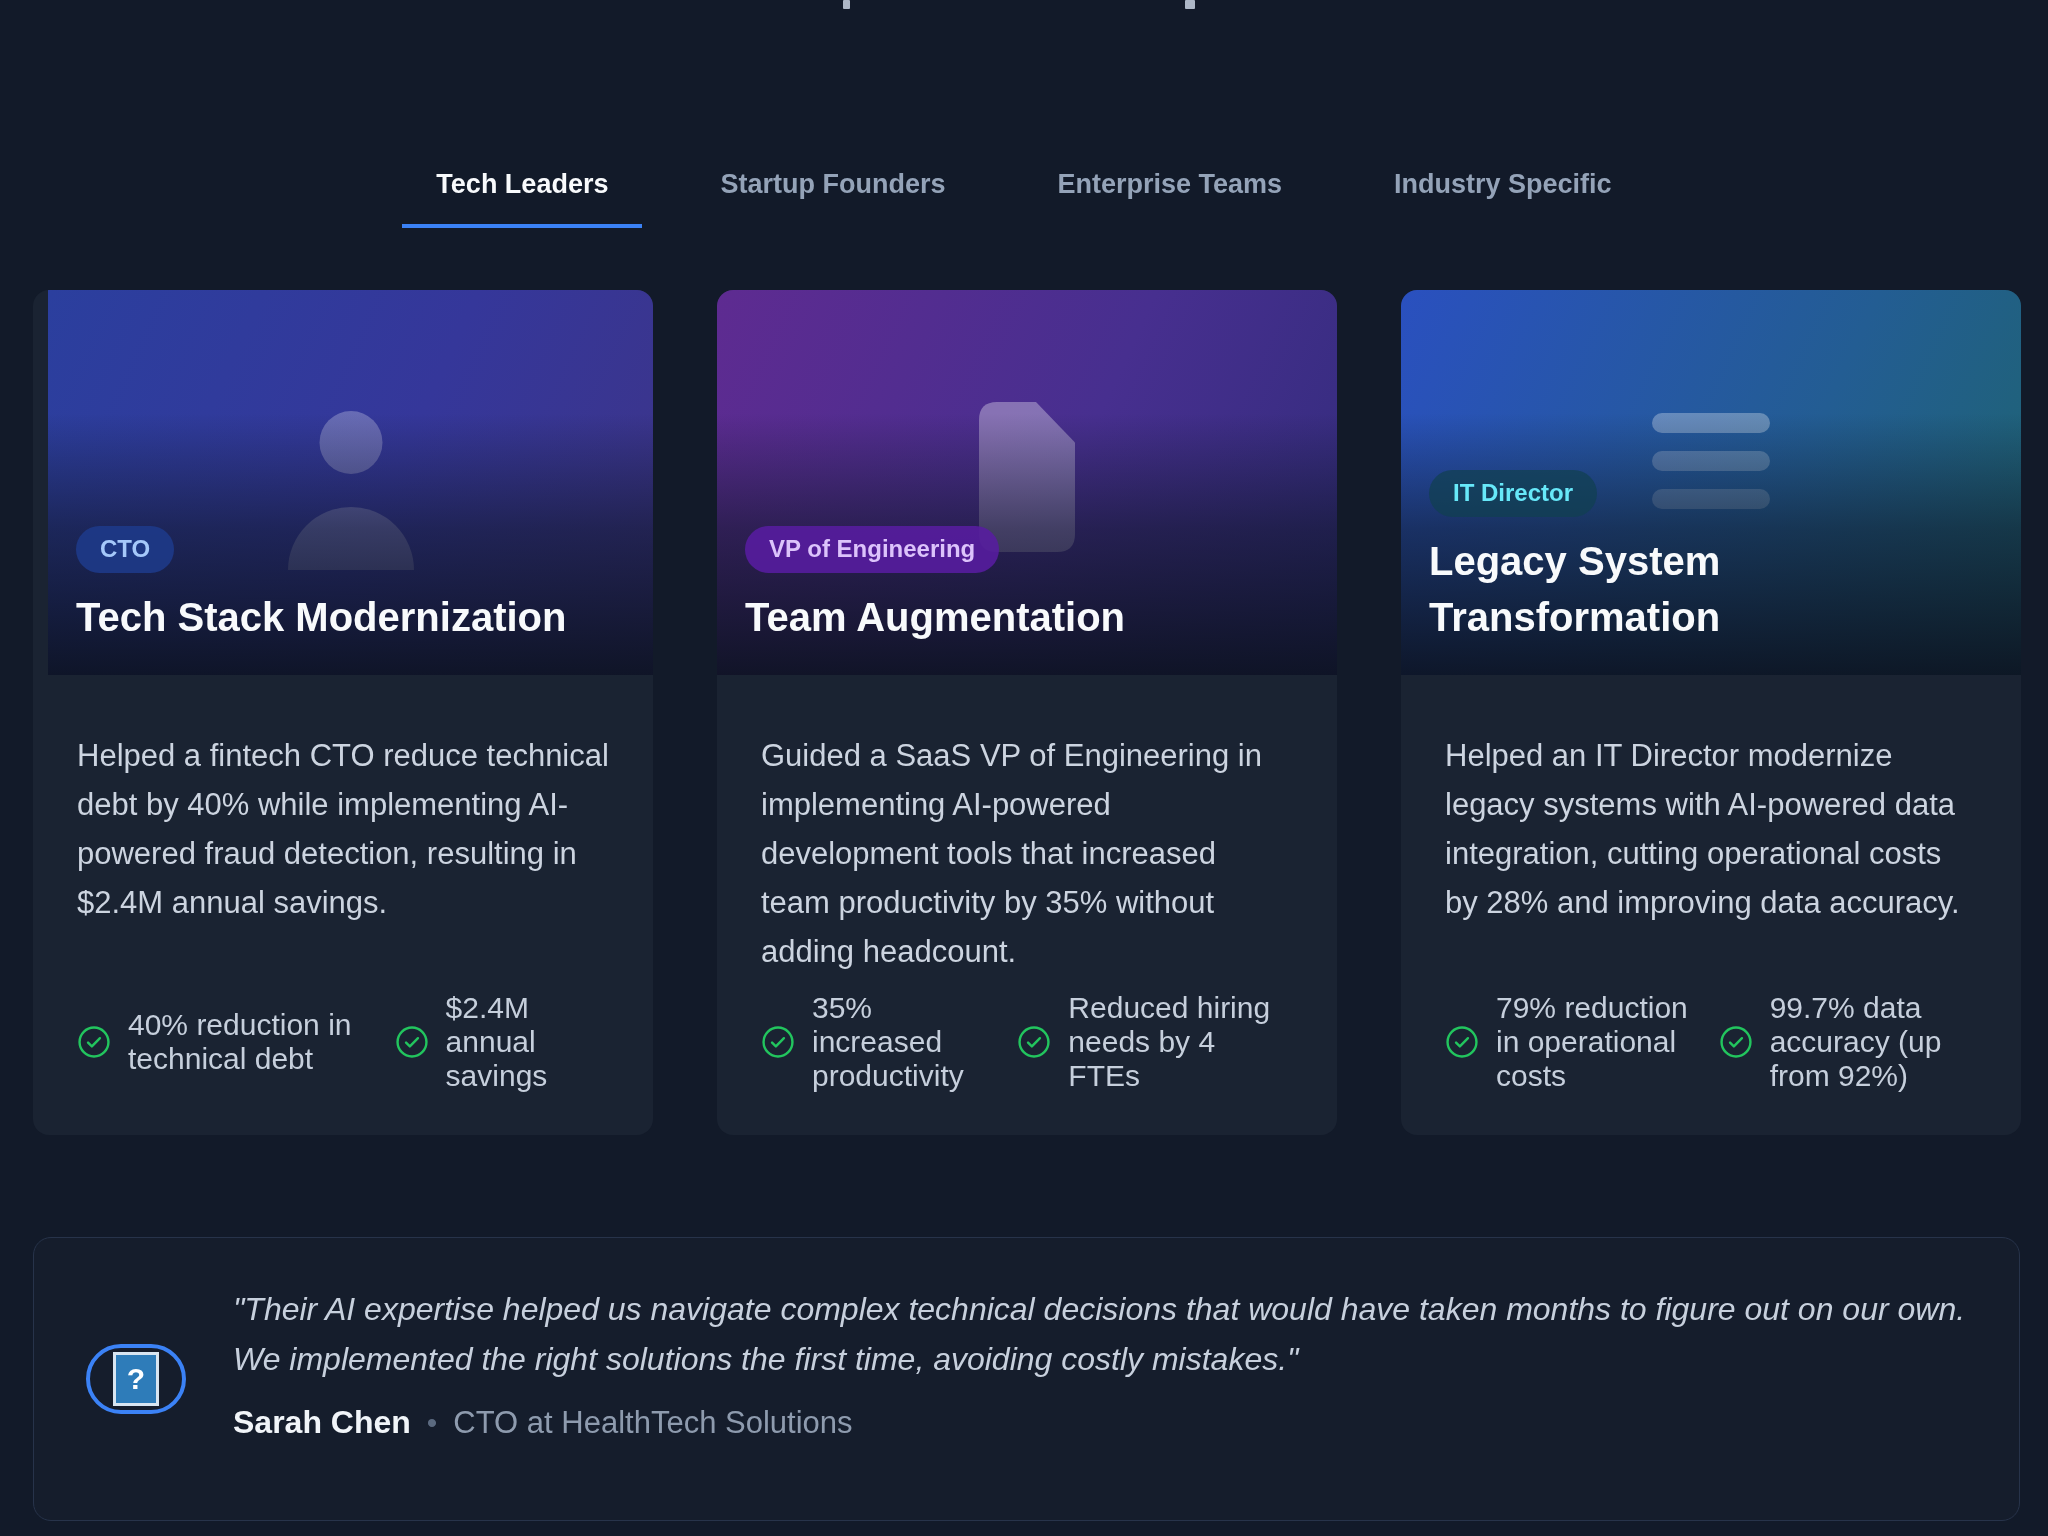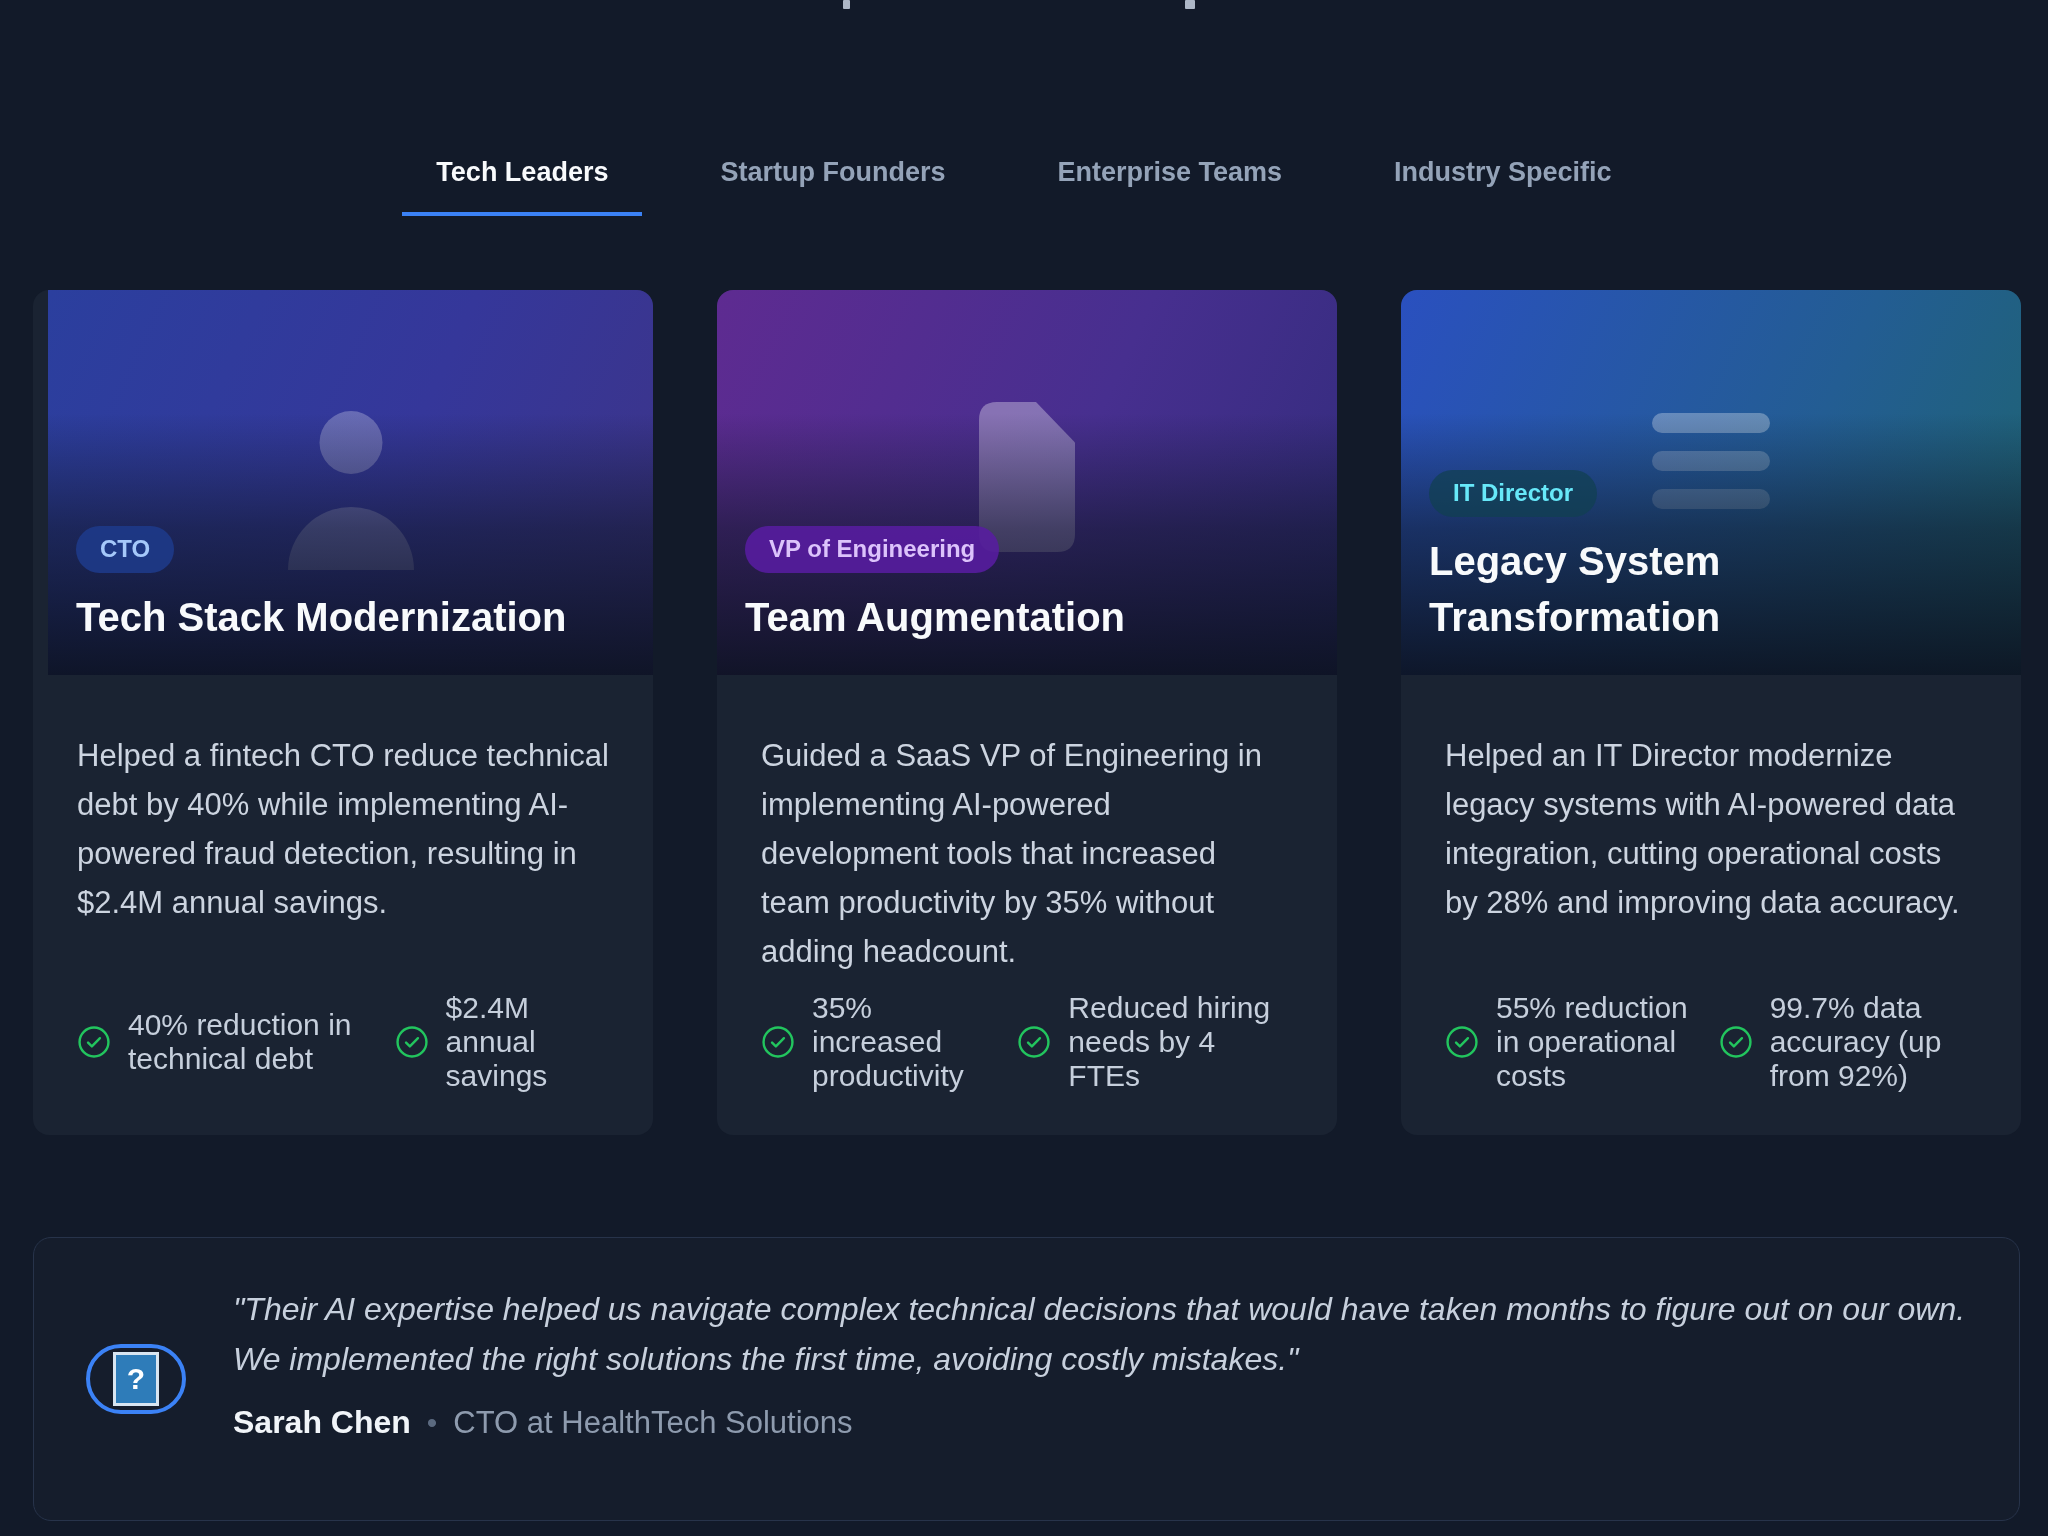--- a/index.html
+++ b/index.html
@@ -8,21 +8,21 @@
     position:relative; width:2048px; height:1536px;
     background:#121a29; overflow:hidden;
     font-family:"Liberation Sans", sans-serif;
   }
   
   .artifact { position:absolute; top:0; height:9px; background:#c9d3e2; opacity:.85; border-radius:1px; }
   .artifact.a1 { left:843px; width:7px; }
   .artifact.a2 { left:1185px; width:10px; }
 
   
-  .tabs { position:absolute; top:136px; left:0; right:0; display:flex; justify-content:center; gap:44px; }
+  .tabs { position:absolute; top:148px; left:0; right:0; display:flex; justify-content:center; gap:44px; }
   .tab {
     background:none; border:none; cursor:pointer;
     padding:20px 34px 24px; font-size:27px; font-weight:700; color:#94a3b8;
     border-bottom:4px solid transparent; font-family:inherit; line-height:1.2;
   }
   .tab.active { color:#f8fafc; border-bottom-color:#3b82f6; }
 
   
   .cards { position:absolute; top:290px; left:33px; display:flex; gap:64px; }
   .card { width:620px; border-radius:16px; overflow:hidden; background:#1a2332; }
@@ -170,21 +170,21 @@
         <h3 class="card-title">Legacy System Transformation</h3>
       </div>
       <div class="card-body">
         <p class="desc">Helped an IT Director modernize legacy systems with AI-powered data integration, cutting operational costs by 28% and improving data accuracy.</p>
         <ul class="stats">
           <li class="stat">
             <svg width="34" height="34" viewBox="0 0 24 24">
               <circle cx="12" cy="12" r="10.2" fill="none" stroke="#22c55e" stroke-width="1.7"></circle>
               <path d="M7.8 12.4l2.7 2.7 5.7-5.8" fill="none" stroke="#22c55e" stroke-width="1.7" stroke-linecap="round" stroke-linejoin="round"></path>
             </svg>
-            <span>55% reduction in operational costs</span>
+            <span>79% reduction in operational costs</span>
           </li>
           <li class="stat">
             <svg width="34" height="34" viewBox="0 0 24 24">
               <circle cx="12" cy="12" r="10.2" fill="none" stroke="#22c55e" stroke-width="1.7"></circle>
               <path d="M7.8 12.4l2.7 2.7 5.7-5.8" fill="none" stroke="#22c55e" stroke-width="1.7" stroke-linecap="round" stroke-linejoin="round"></path>
             </svg>
             <span>99.7% data accuracy (up from 92%)</span>
           </li>
         </ul>
       </div>

